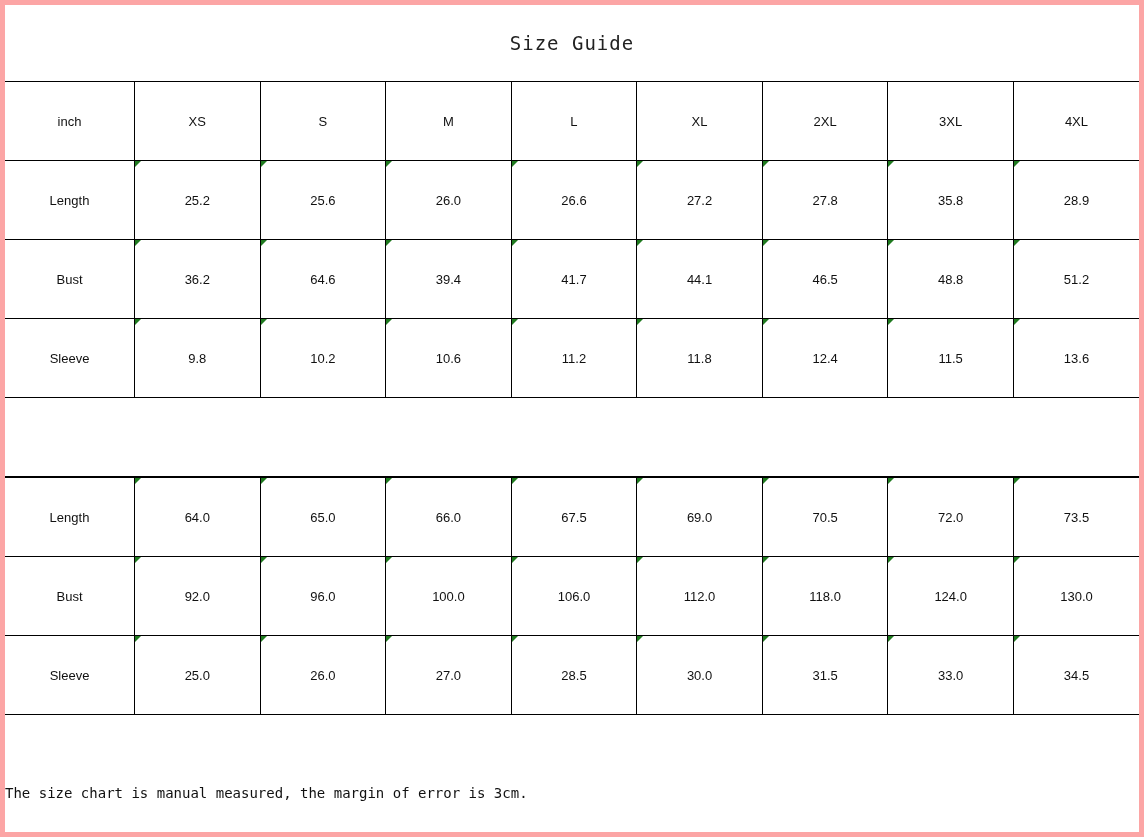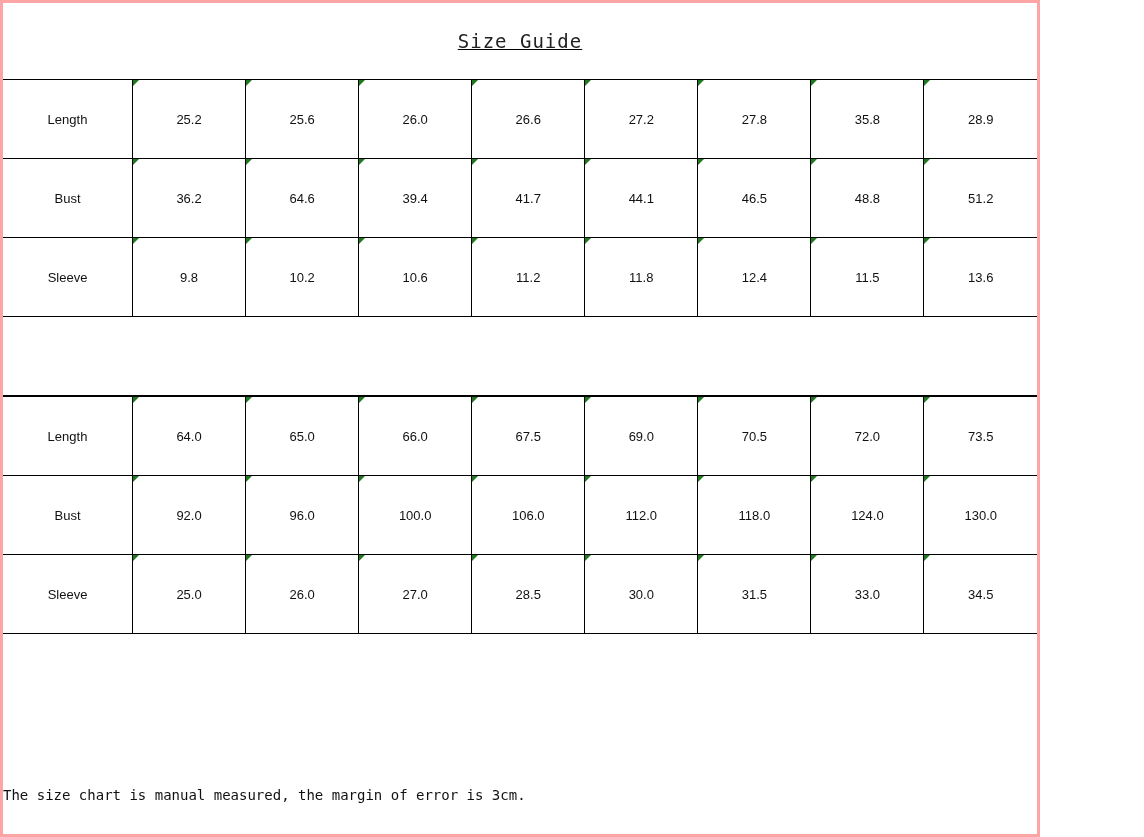--- a/index.html
+++ b/index.html
@@ -9,26 +9,25 @@
   body {
     width: 1144px;
     height: 837px;
     background: #ffffff;
     font-family: "Liberation Sans", sans-serif;
     color: #000000;
     overflow: hidden;
   }
   .page {
     position: relative;
-    width: 1040px;
+    width: 1144px;
     height: 837px;
     box-sizing: border-box;
-    border: 3px solid #fca5a5;
+    border: 5px solid #fca5a5;
     background: #ffffff;
-    text-decoration: underline;
   }
   .title {
     height: 76px;
     line-height: 76px;
     text-align: center;
     font-family: "DejaVu Sans Mono", "Liberation Mono", monospace;
     font-size: 19px;
     letter-spacing: 1px;
     color: #222222;
   }
@@ -103,20 +102,31 @@
 <body>
 
 <div class="page">
 
   <div class="title">Size Guide</div>
 
   <div class="tables-wrap">
 
     <table class="size-table">
       <tbody>
+        <tr>
+          <td class="rowhead unit-cell vline">inch</td>
+          <td class="colhead vline">XS</td>
+          <td class="colhead vline">S</td>
+          <td class="colhead vline">M</td>
+          <td class="colhead vline">L</td>
+          <td class="colhead vline">XL</td>
+          <td class="colhead vline">2XL</td>
+          <td class="colhead vline">3XL</td>
+          <td class="colhead">4XL</td>
+        </tr>
 
         <tr>
           <td class="rowhead vline">Length</td>
           <td class="mark vline">25.2</td>
           <td class="mark vline">25.6</td>
           <td class="mark vline">26.0</td>
           <td class="mark vline">26.6</td>
           <td class="mark vline">27.2</td>
           <td class="mark vline">27.8</td>
           <td class="mark vline">35.8</td>

